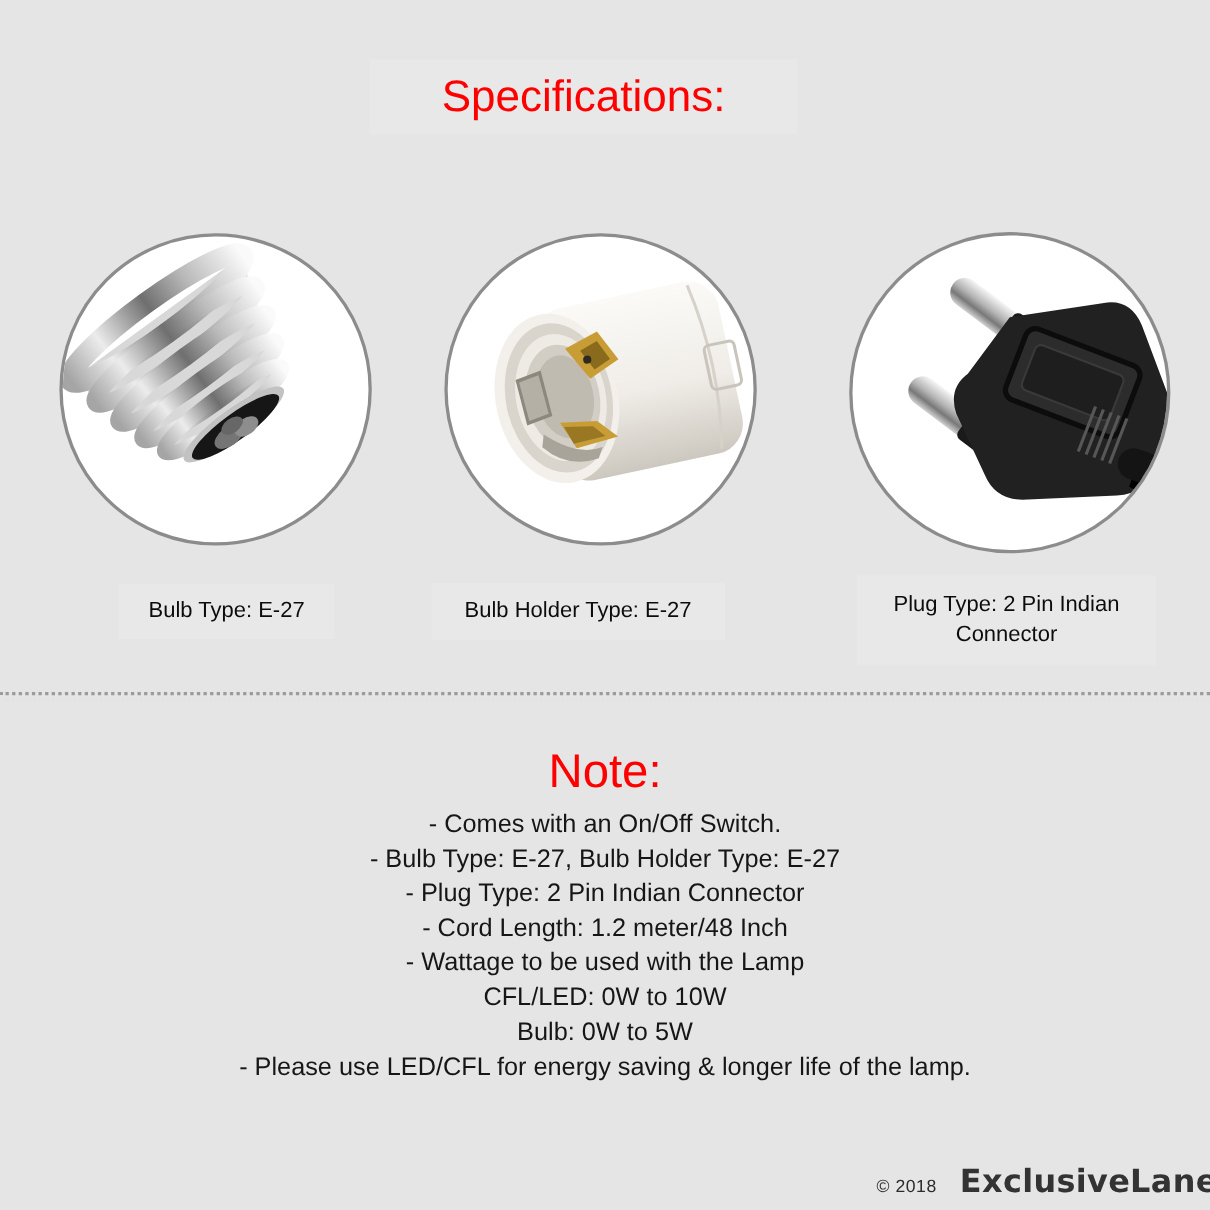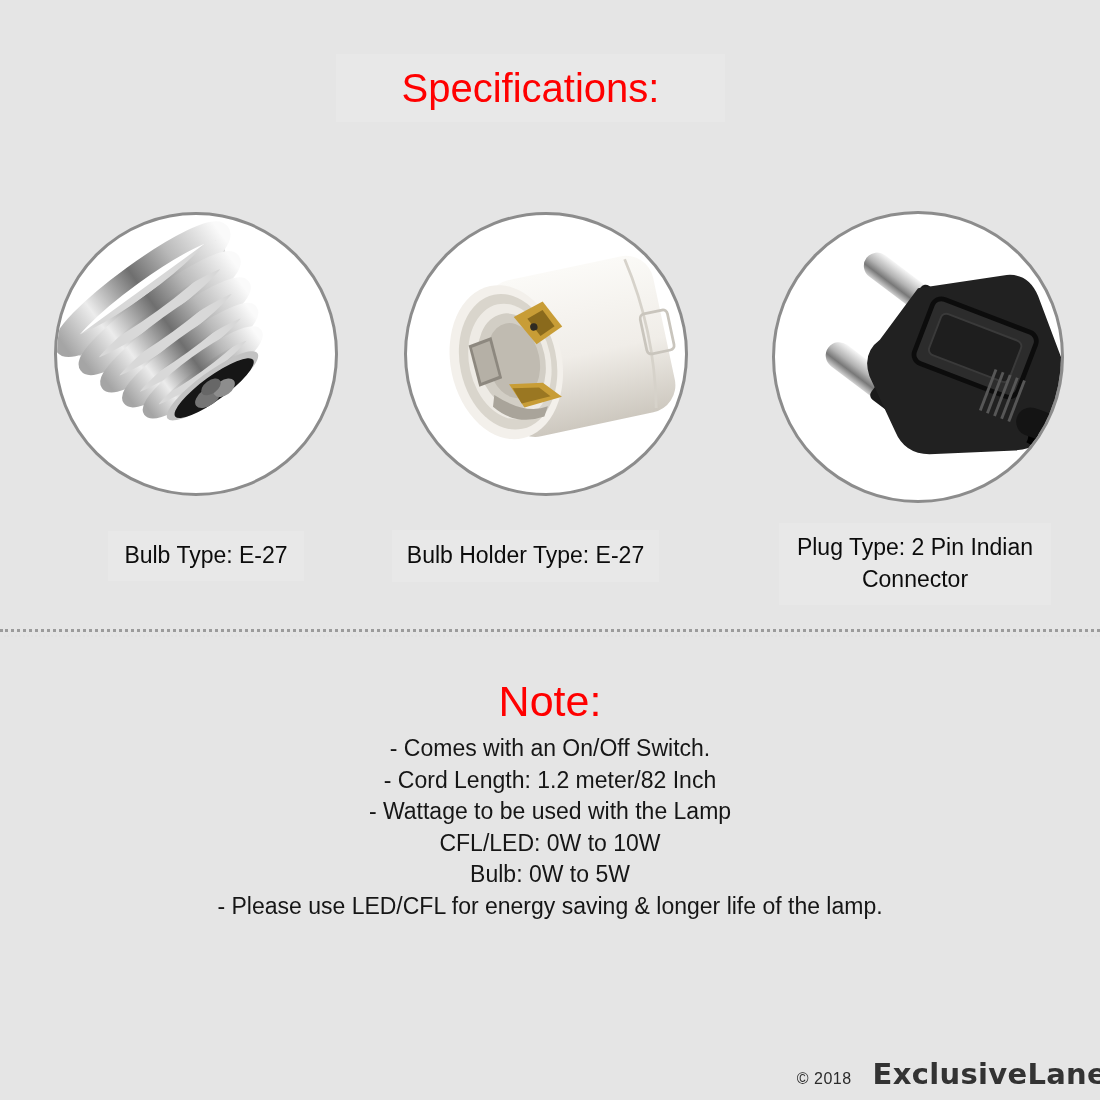--- a/index.html
+++ b/index.html
@@ -16,21 +16,21 @@
   .circle{
     position:absolute;border-radius:50%;border:3px solid #8c8c8c;background:#fff;
     overflow:hidden;box-sizing:border-box;
   }
   .circle svg{display:block;width:100%;height:100%;}
   .c1{left:54px;top:212px;width:284px;height:284px;}
   .c2{left:404px;top:212px;width:284px;height:284px;}
   .c3{left:772px;top:211px;width:292px;height:292px;}
   
   .caption{
-    position:absolute;background:#e8e8e8;color:#0c0c0c;font-size:23px;text-align:center;
+    position:absolute;background:#e8e8e8;color:#0c0c0c;font-size:20px;text-align:center;
     display:flex;align-items:center;justify-content:center;box-sizing:border-box;line-height:1.38;
   }
   .cap1{left:108px;top:531px;width:196px;height:50px;}
   .cap2{left:392px;top:530px;width:267px;height:52px;}
   .cap3{left:779px;top:523px;width:272px;height:82px;padding:0 8px;}
   
   .divider{position:absolute;left:0;top:629px;width:1100px;height:0;border-top:3px dotted #9b9b9b;}
   .divider2{position:absolute;left:4px;top:635px;width:1100px;height:0;border-top:2px dotted #e2e2e2;}
   
   .note-heading{
@@ -152,21 +152,23 @@
   <div class="caption cap2">Bulb Holder Type: E-27</div>
   <div class="caption cap3">Plug Type: 2 Pin Indian Connector</div>
 
   <div class="divider"></div>
   <div class="divider2"></div>
 
   <div class="note-heading">Note:</div>
 
   <div class="note-lines">
     <div>- Comes with an On/Off Switch.</div>
-    <div>- Cord Length: 1.2 meter/82 Inch</div>
+    <div>- Bulb Type: E-27, Bulb Holder Type: E-27</div>
+    <div>- Plug Type: 2 Pin Indian Connector</div>
+    <div>- Cord Length: 1.2 meter/48 Inch</div>
     <div>- Wattage to be used with the Lamp</div>
     <div>CFL/LED: 0W to 10W</div>
     <div>Bulb: 0W to 5W</div>
     <div>- Please use LED/CFL for energy saving &amp; longer life of the lamp.</div>
   </div>
 
   <div class="footer">
     <span class="copy">© 2018</span>
     <span class="brand">ExclusiveLane</span>
     <span class="reg">®</span>

